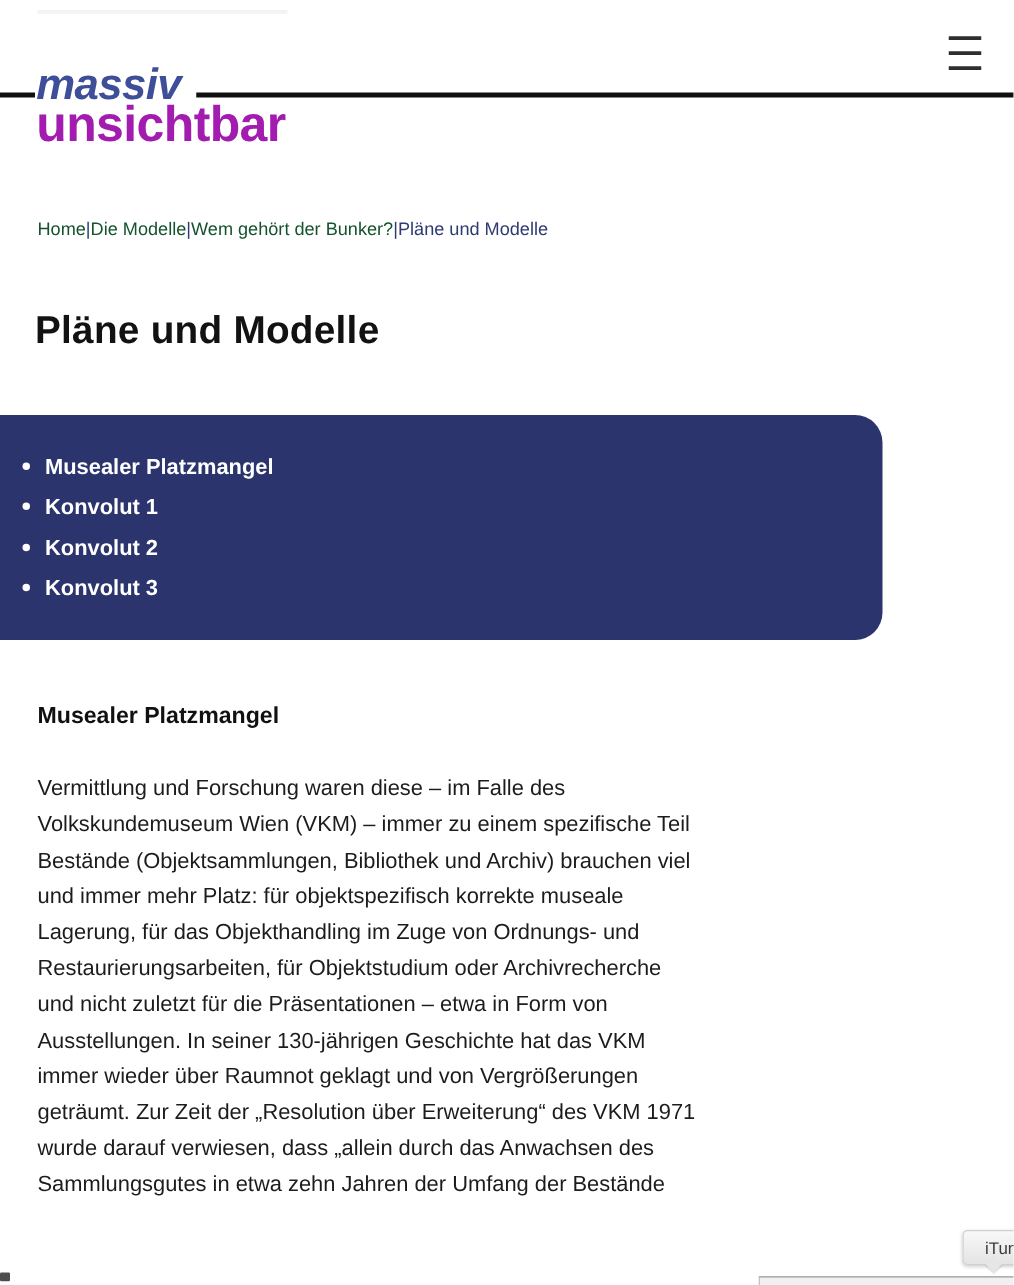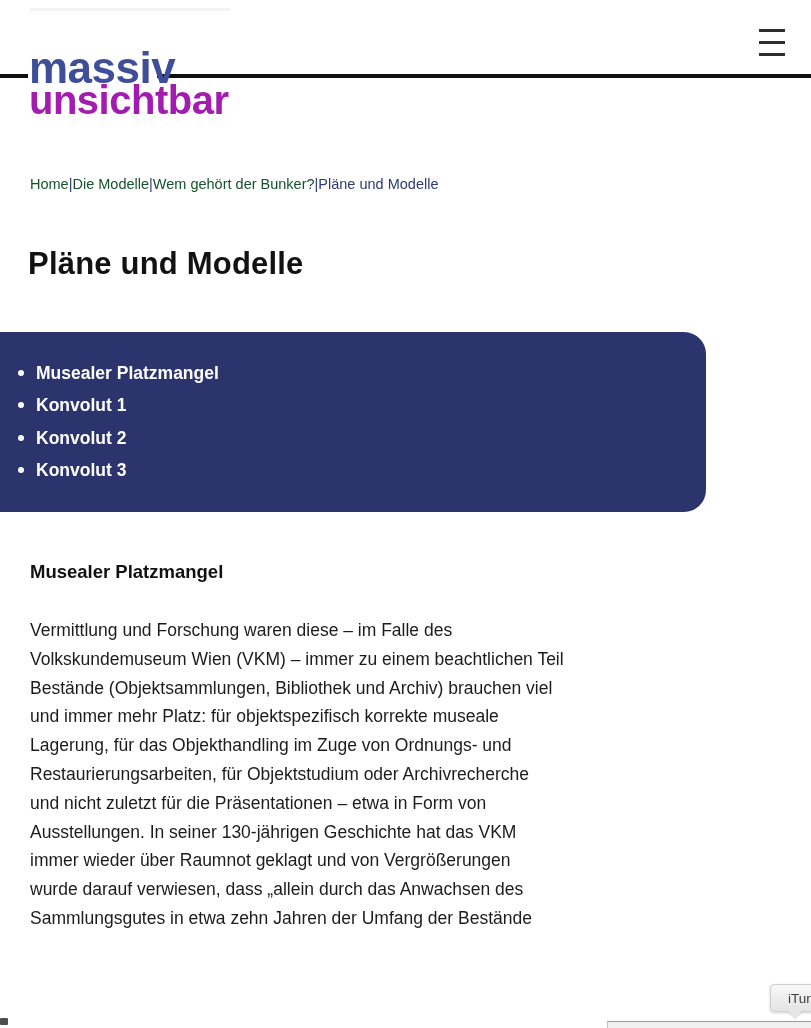--- a/index.html
+++ b/index.html
@@ -17,21 +17,21 @@
   .menu-btn { position:absolute; left:759px; top:28px; width:28px; height:28px;
     background:none; border:none; cursor:pointer; padding:0; }
   .menu-btn .bars { display:flex; flex-direction:column; justify-content:space-between; height:27px; }
   .menu-btn .bar { width:26px; height:3px; background:#2e2e2e; }
 
   
   .rule-left  { position:absolute; left:0;    top:74px; width:28px;  height:4px; background:#101010; }
   .rule-right { position:absolute; left:157px; top:74px; width:654px; height:4px; background:#101010; }
 
   .logo { position:absolute; left:29px; top:52px; cursor:pointer; }
-  .logo .l1 { display:block; font-size:44px; font-weight:bold; line-height:32px; color:#3f4e98; letter-spacing:-0.5px; }
+  .logo .l1 { display:block; font-size:35px; font-weight:bold; line-height:32px; color:#3f4e98; letter-spacing:-0.5px;font-style:italic; }
   .logo .l2 { display:block; font-size:40px; font-weight:bold; line-height:32px; color:#a21caf; letter-spacing:-0.5px; }
 
   .breadcrumb { position:absolute; left:30px; top:176px; font-size:14.5px; color:#2e3a72; }
   .breadcrumb a { color:#14532d; text-decoration:none; cursor:pointer; }
   .breadcrumb .sep { color:#2e3a72; }
 
   .page-title { position:absolute; left:28px; top:246px; font-size:31px; font-weight:bold; color:#121212; letter-spacing:0.2px; }
 
   .toc { position:absolute; left:0; top:332px; width:706px; height:180px;
     background:#2b346d; border-radius:0 22px 22px 0; }
@@ -105,28 +105,29 @@
         <span class="dot"></span>
         <span>Konvolut 3</span>
       </li>
     </ul>
   </nav>
 
   <h2 class="article-h">Musealer Platzmangel</h2>
 
   <div class="para">
     <div class="line">Vermittlung und Forschung waren diese – im Falle des</div>
-    <div class="line">Volkskundemuseum Wien (VKM) – immer zu einem beachtlichen Teil</div>
+    <div class="line">Volkskundemuseum Wien (VKM) – immer zu einem spezifische Teil</div>
     <div class="line">Bestände (Objektsammlungen, Bibliothek und Archiv) brauchen viel</div>
     <div class="line">und immer mehr Platz: für objektspezifisch korrekte museale</div>
     <div class="line">Lagerung, für das Objekthandling im Zuge von Ordnungs- und</div>
     <div class="line">Restaurierungsarbeiten, für Objektstudium oder Archivrecherche</div>
     <div class="line">und nicht zuletzt für die Präsentationen – etwa in Form von</div>
     <div class="line">Ausstellungen. In seiner 130-jährigen Geschichte hat das VKM</div>
     <div class="line">immer wieder über Raumnot geklagt und von Vergrößerungen</div>
+    <div class="line">geträumt. Zur Zeit der „Resolution über Erweiterung“ des VKM 1971</div>
     <div class="line">wurde darauf verwiesen, dass „allein durch das Anwachsen des</div>
     <div class="line">Sammlungsgutes in etwa zehn Jahren der Umfang der Bestände</div>
   </div>
 
   <div class="widget-edge"></div>
   <div class="fragment-bl"></div>
 
   <div class="tooltip">
     <span>iTun</span>
     <span class="tail"></span>

